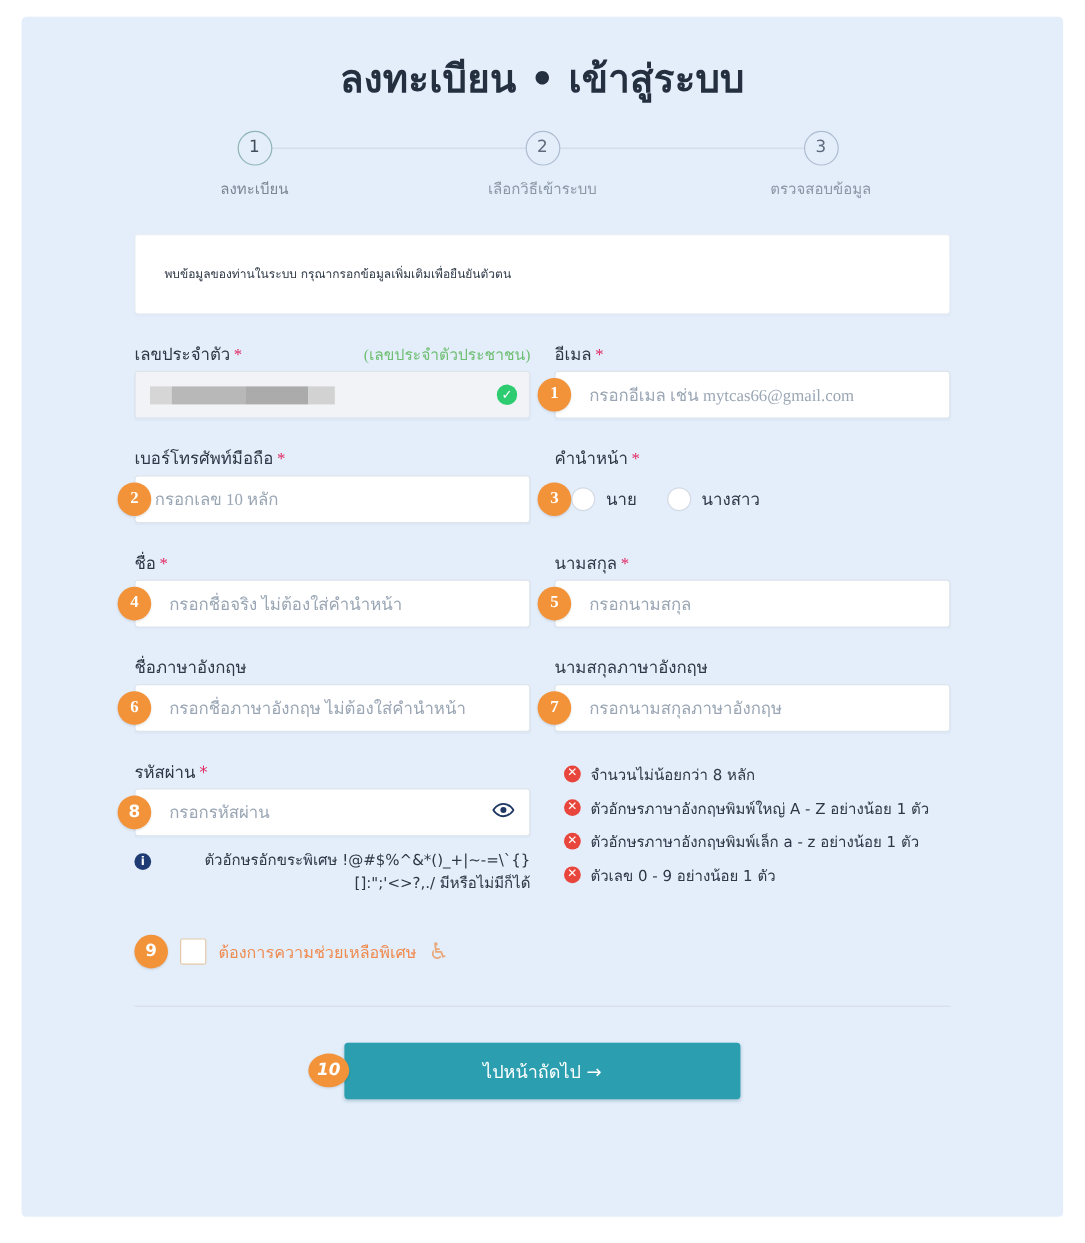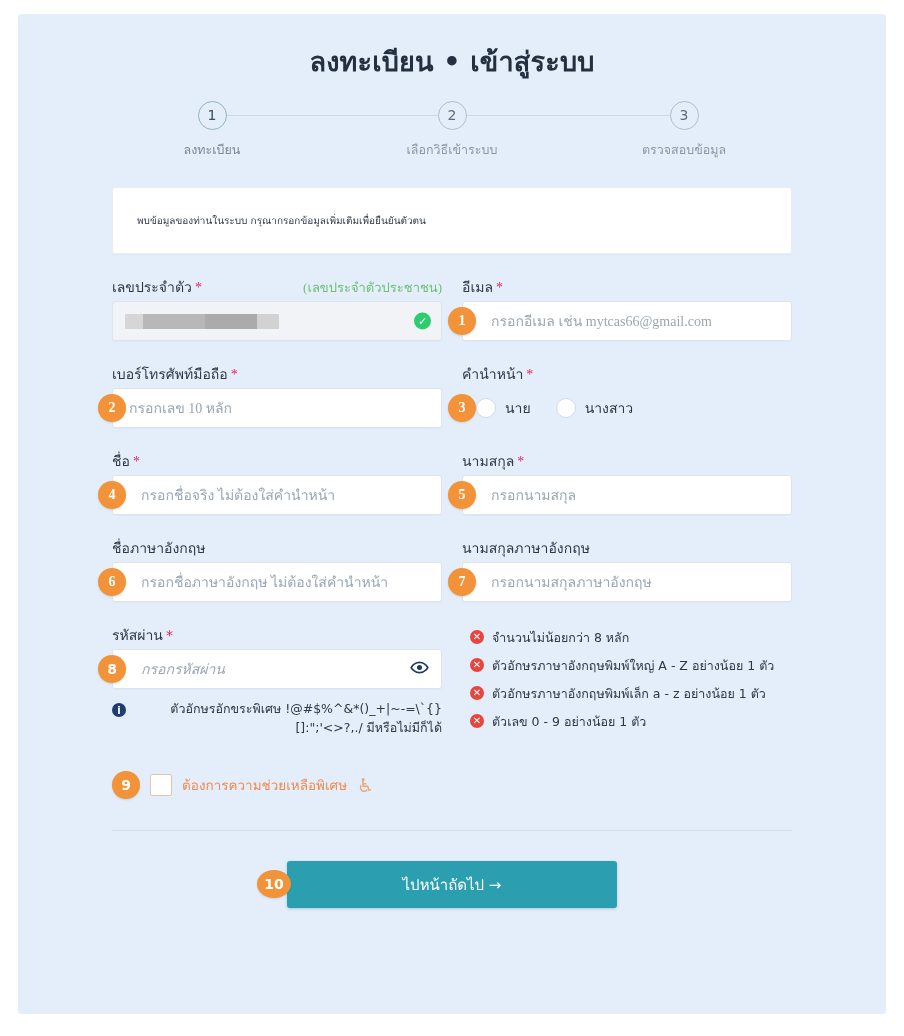--- a/index.html
+++ b/index.html
@@ -21,21 +21,21 @@
     position: relative;
     width: 868px; height: 1000px;
     background: #e4eefb;
     border-radius: 4px;
     overflow: hidden;
   }
 
   
   .page-title {
     text-align: center;
-    font-size: 27px;
+    font-size: 32px;
     font-weight: bold;
     color: #24303f;
     padding-top: 26px;
     letter-spacing: .2px;
   }
 
   
   .stepper {
     position: relative;
     margin: 18px auto 0 auto;
@@ -162,21 +162,21 @@
     width: 28px; height: 28px;
     border-radius: 50%;
     background: #f29339;
     color: #ffffff;
     font-size: 14px;
     font-weight: bold;
     display: flex; align-items: center; justify-content: center;
     z-index: 20;
     box-shadow: 0 1px 2px rgba(0,0,0,.12);
   }
-  .badge.wide { width: 34px; }
+  .badge.wide { width: 34px; font-style: italic; }
 
   
   .radio-row { height: 40px; display: flex; align-items: center; gap: 9px; }
   .radio {
     width: 20px; height: 20px; border-radius: 50%;
     background: #ffffff; border: 1px solid #d3dae3;
   }
   .radio-lbl { font-size: 14px; color: #2d3846; margin-right: 16px; }
 
   
@@ -405,21 +405,21 @@
 
       <div class="pw-area">
         <div class="pw-left">
           <div class="lbl">
             <span>รหัสผ่าน</span>
             <span class="req">*</span>
           </div>
           <div style="position:relative;">
             <div class="badge" style="left:-14px; top:6px;">8</div>
             <div class="field">
-              <span class="ph" style="margin-left:16px;font-style:italic;">กรอกรหัสผ่าน</span>
+              <span class="ph" style="margin-left:16px;">กรอกรหัสผ่าน</span>
               <span class="eye">
                 <svg width="19" height="19" viewBox="0 0 24 24" fill="none">
                   <path d="M1.5 12S5 5.5 12 5.5 22.5 12 22.5 12 19 18.5 12 18.5 1.5 12 1.5 12Z" stroke="#1f3864" stroke-width="2"></path>
                   <circle cx="12" cy="12" r="3.2" fill="#1f3864"></circle>
                 </svg>
               </span>
             </div>
           </div>
           <div class="pw-hint">
             <span class="info-dot">i</span>

